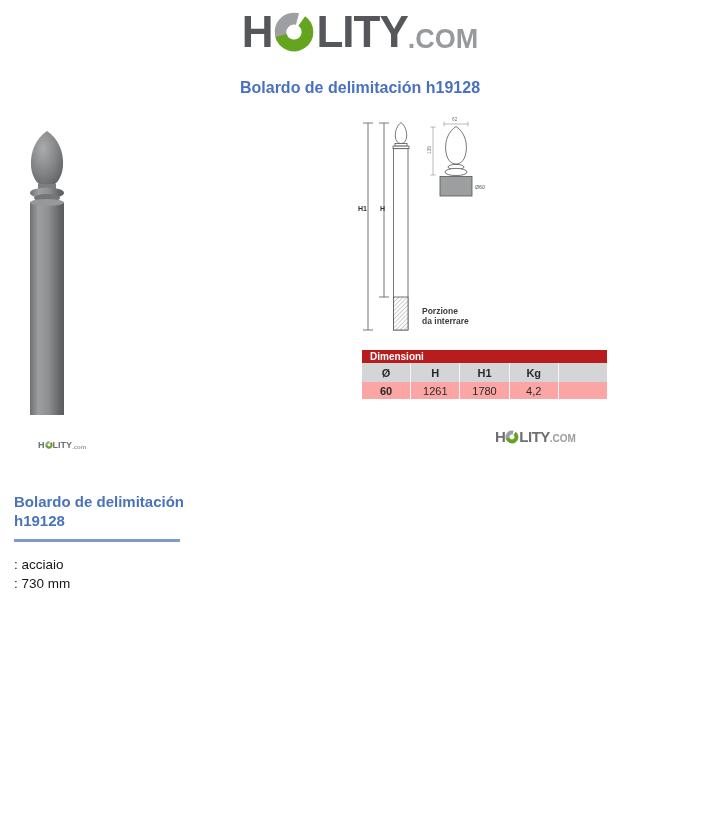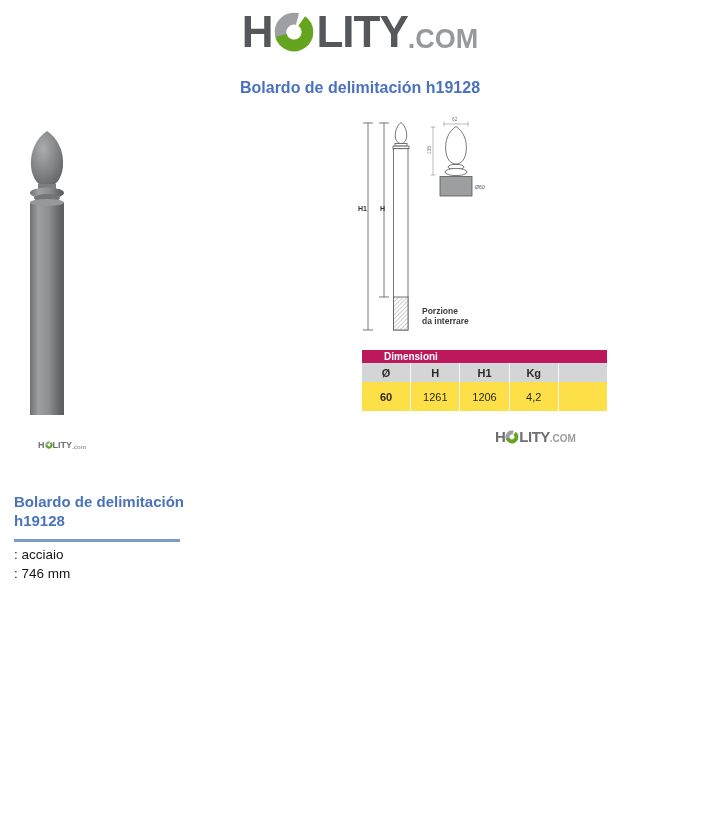--- a/index.html
+++ b/index.html
@@ -30,35 +30,35 @@
   #footer-logo{left:495px;top:429px;}
   #footer-logo .lg-h,#footer-logo .lg-lity{font-size:15px;letter-spacing:-0.5px;}
   #footer-logo .lg-com{font-size:10px;}
   #footer-logo .lg-o{width:14px;height:14px;margin:0 0 0.5px 0;}
 
   
   .drawing{position:absolute;left:352px;top:110px;width:160px;height:232px;}
 
   
   .dims{position:absolute;left:362px;top:350px;width:245px;}
-  .dims-title{height:13px;background:#be185d;color:#fff;font-size:10px;font-weight:bold;
-    padding-left:22px;display:flex;align-items:center;}
+  .dims-title{height:13px;background:#b91c1c;color:#fff;font-size:10px;font-weight:bold;
+    padding-left:8px;display:flex;align-items:center;}
   .dims-row{display:flex;}
   .dims-row .cell{flex:1;display:flex;align-items:center;justify-content:center;
     font-size:11px;color:#2a2a2a;border-right:1px solid #f7f7f7;}
   .dims-row .cell:last-child{border-right:none;}
   .dims-head .cell{height:19px;background:#d4d5d6;font-weight:bold;}
-  .dims-vals .cell{height:29px;background:#fde047;}
+  .dims-vals .cell{height:17px;background:#fca5a5;}
   .dims-vals .cell:first-child{font-weight:bold;}
 
   
   .details{position:absolute;left:14px;top:492px;width:200px;}
   .details-heading{font-size:15px;font-weight:bold;color:#4a73ba;line-height:19px;width:190px;}
   .details-divider{width:166px;height:3px;background:#7e9bc7;margin-top:9px;}
-  .details-specs{margin-top:3px;font-size:13.5px;color:#161616;line-height:19px;}
+  .details-specs{margin-top:13px;font-size:13.5px;color:#161616;line-height:19px;}
 </style>
 </head>
 <body>
 
 <div id="page">
 
   <div class="logo-row">
     <div class="logo">
       <span class="lg-h">H</span>
       <svg class="lg-o" viewBox="0 0 100 100">
@@ -168,38 +168,38 @@
     <div class="dims-row dims-head">
       <div class="cell">Ø</div>
       <div class="cell">H</div>
       <div class="cell">H1</div>
       <div class="cell">Kg</div>
       <div class="cell"></div>
     </div>
     <div class="dims-row dims-vals">
       <div class="cell">60</div>
       <div class="cell">1261</div>
-      <div class="cell">1206</div>
+      <div class="cell">1780</div>
       <div class="cell">4,2</div>
       <div class="cell"></div>
     </div>
   </div>
 
   <div class="mini-logo" id="footer-logo">
     <span class="lg-h">H</span>
     <svg class="lg-o" viewBox="0 0 100 100">
       <path d="M22.3 66 A 32 32 0 0 1 58.3 19.1" fill="none" stroke="#9d9fa2" stroke-width="28"></path>
       <path d="M68.4 23.8 A 32 32 0 1 1 19.1 58.3" fill="none" stroke="#64a41f" stroke-width="28"></path>
     </svg>
     <span class="lg-lity">LITY</span>
     <span class="lg-com">.COM</span>
   </div>
 
   <div class="details">
     <div class="details-heading">Bolardo de delimitación h19128</div>
     <div class="details-divider"></div>
     <div class="details-specs">
       <div>: acciaio</div>
-      <div>: 746 mm</div>
+      <div>: 730 mm</div>
     </div>
   </div>
 
 </div>
 
 </body></html>

